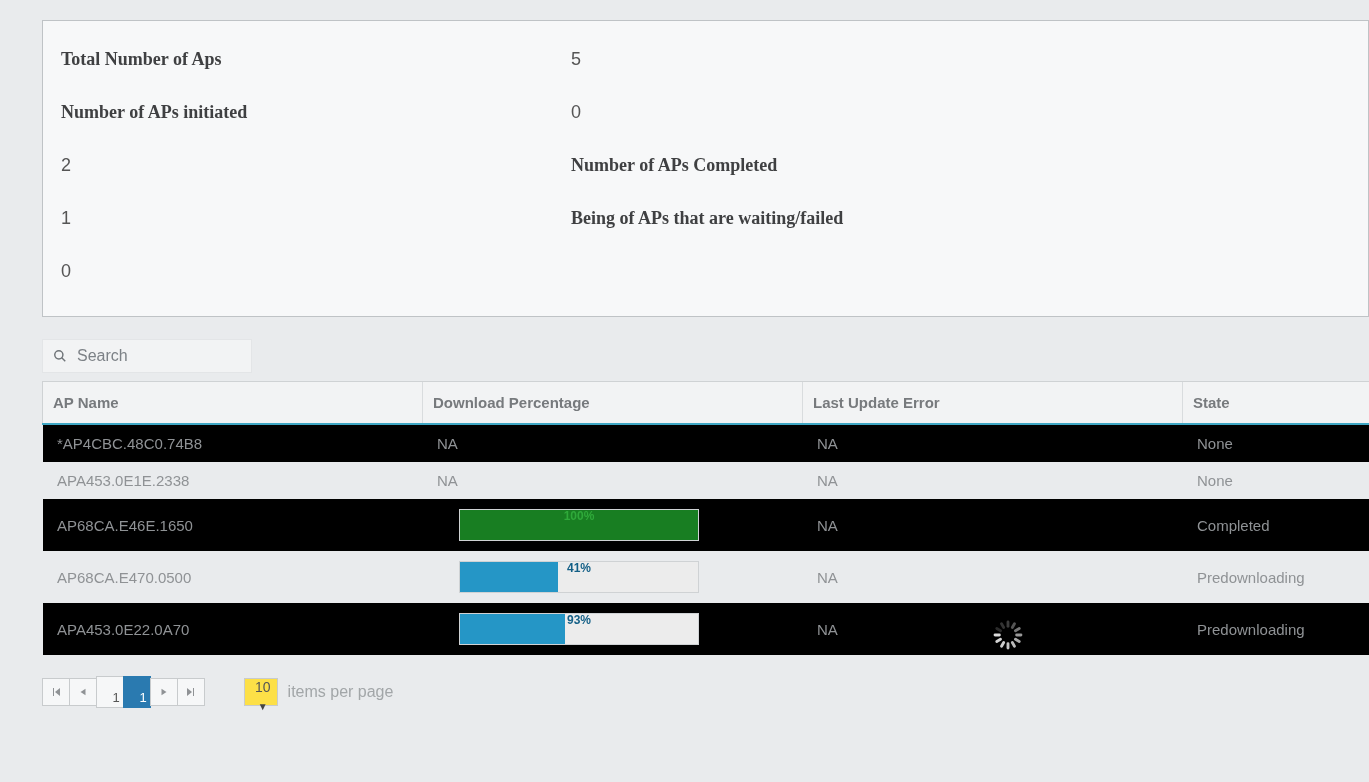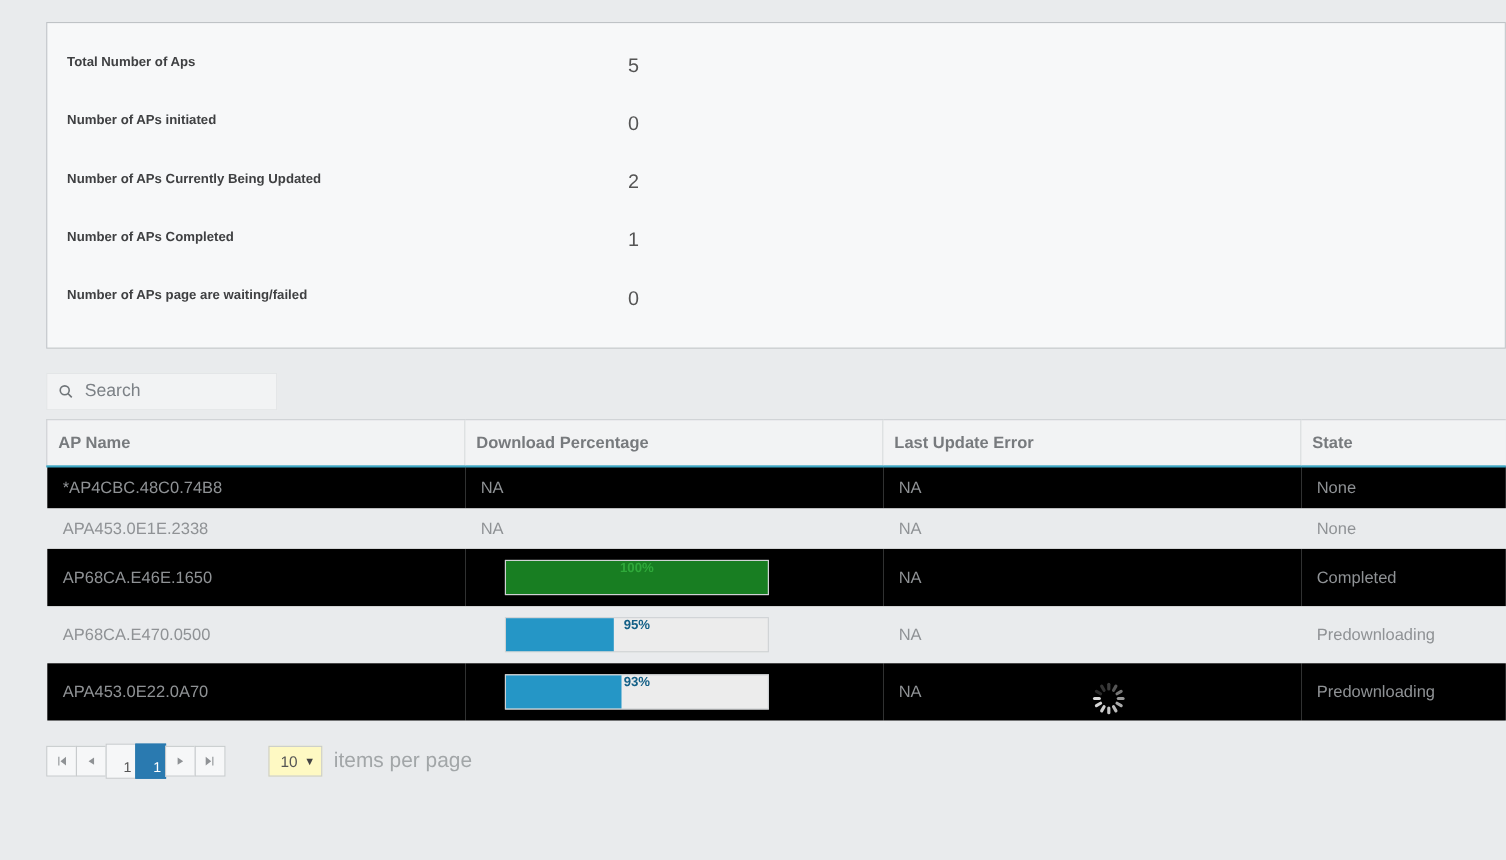--- a/index.html
+++ b/index.html
@@ -39,21 +39,22 @@
     padding: 28px 18px 34px 18px;
   }
   .summary-grid {
     display: grid;
     grid-template-columns: 510px auto;
     row-gap: 32px;
   }
   .summary-grid .label {
     font-weight: 700;
     color: #3f4042;
-    font-size: 12px;
+    font-size: 18px;
+    font-family: Liberation Serif, serif;
   }
   .summary-grid .value {
     color: #555;
     font-size: 18px;
   }
   .search-row {
     margin-left: 30px;
     margin-top: 22px;
     margin-bottom: 8px;
   }
@@ -155,49 +156,49 @@
     align-items: center;
     justify-content: center;
     margin-right: -1px;
     font-size: 13px;
     cursor: pointer;
   }
   .pager .btn.page { color: #555; }
   .pager .btn.active { background: #2a7ab0; color: #fff; border-color: #2a7ab0; }
   .pager .size-select {
     margin-left: 40px;
-    background: #fef9c3;
+    background: #fde047;
     border: 1px solid #c8cbcd;
     height: 28px;
     display: inline-flex;
     align-items: center;
     padding: 0 6px 0 10px;
     gap: 6px;
     font-size: 14px;
     color: #555;
+    flex-direction: column;
   }
   .pager .size-select .tri { font-size: 10px; color: #444; }
-  .pager .label-ipp { margin-left: 10px; color: #a2a6a8; font-size: 19px; }
+  .pager .label-ipp { margin-left: 10px; color: #a2a6a8; font-size: 16px; }
 </style>
 </head>
 <body>
 
 <div class="page">
 
   <div class="summary-panel">
     <div class="summary-grid" id="summary-grid">
         <div class="label">Total Number of Aps</div>
         <div class="value">5</div>
         <div class="label">Number of APs initiated</div>
         <div class="value">0</div>
-        <div class="label">Number of APs Currently Being Updated</div>
         <div class="value">2</div>
         <div class="label">Number of APs Completed</div>
         <div class="value">1</div>
-        <div class="label">Number of APs page are waiting/failed</div>
+        <div class="label">Being of APs that are waiting/failed</div>
         <div class="value">0</div>
       </div>
   </div>
 
   <div class="search-row">
     <div class="search-box">
       <span class="icon">
         <svg width="14" height="14" viewBox="0 0 24 24" fill="none" stroke="#6f7478" stroke-width="2.5">
           <circle cx="10" cy="10" r="7"></circle>
           <line x1="21" y1="21" x2="15" y2="15"></line>
@@ -238,21 +239,21 @@
             </div>
           </td>
           <td>NA</td>
           <td>Completed</td>
         </tr>
         <tr>
           <td>AP68CA.E470.0500</td>
           <td>
             <div class="progress-wrap">
               <div class="progress-fill blue" style="width: 41%;"></div>
-              <div class="progress-label blue">95%</div>
+              <div class="progress-label blue">41%</div>
             </div>
           </td>
           <td>NA</td>
           <td>Predownloading</td>
         </tr>
         <tr class="alt">
           <td>APA453.0E22.0A70</td>
           <td>
             <div class="progress-wrap">
               <div class="progress-fill blue" style="width: 44%;"></div>

